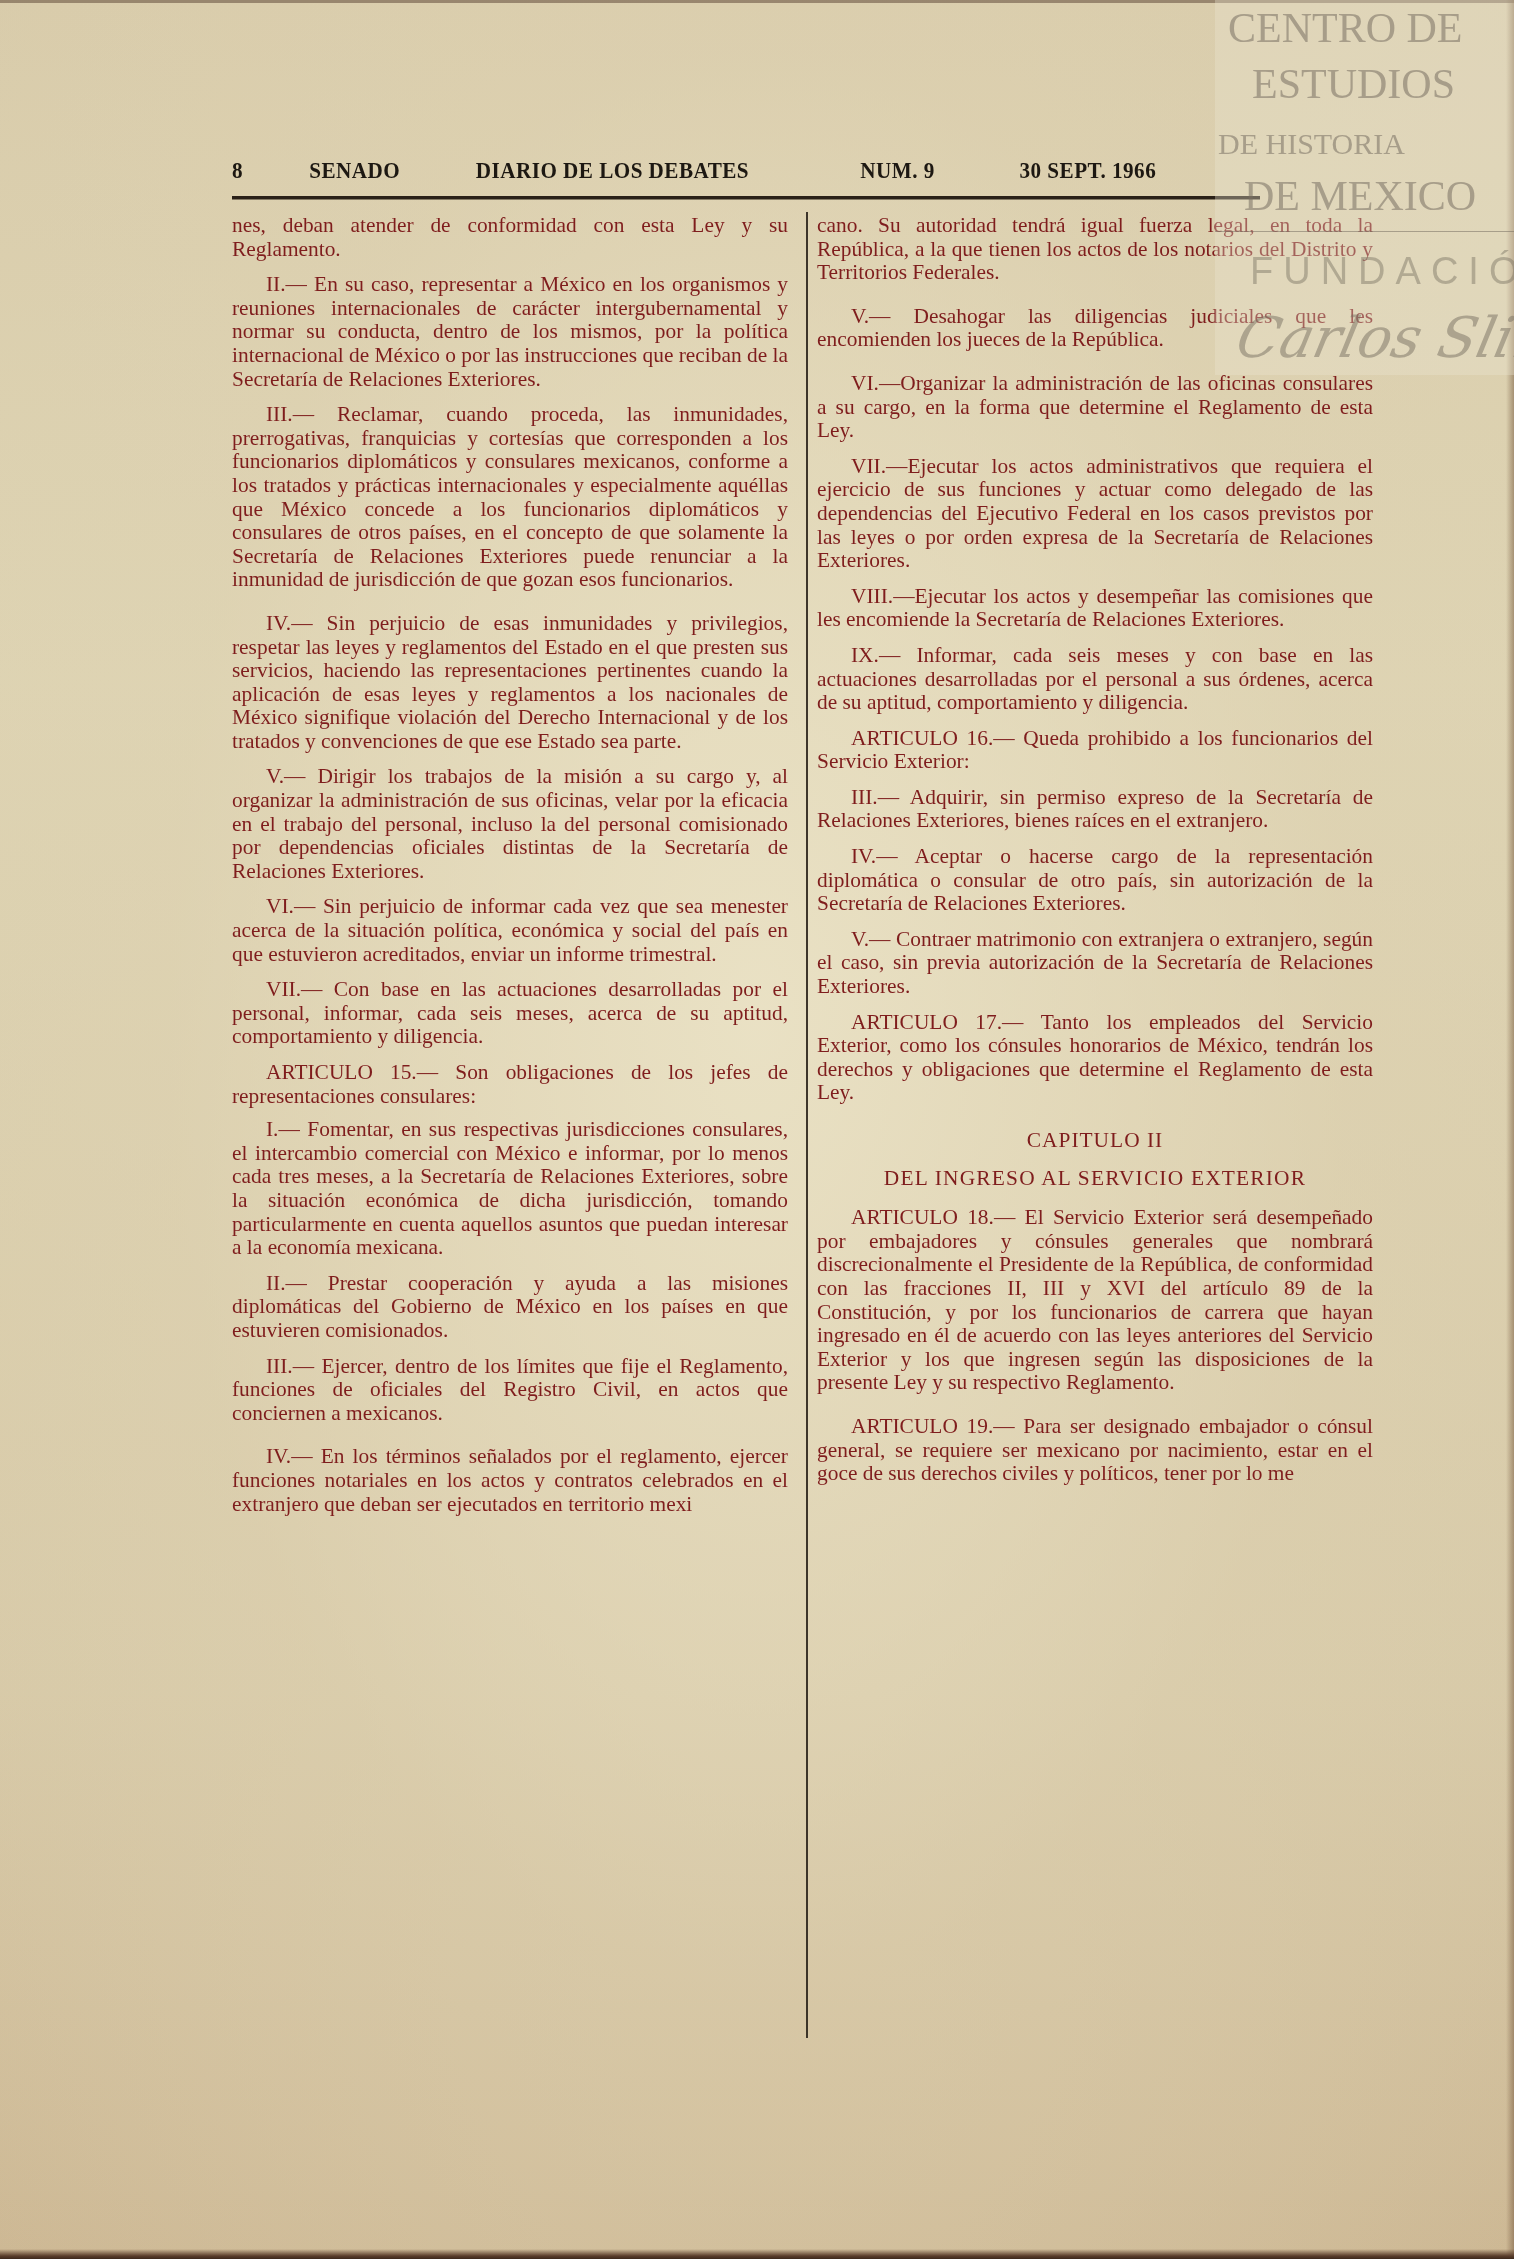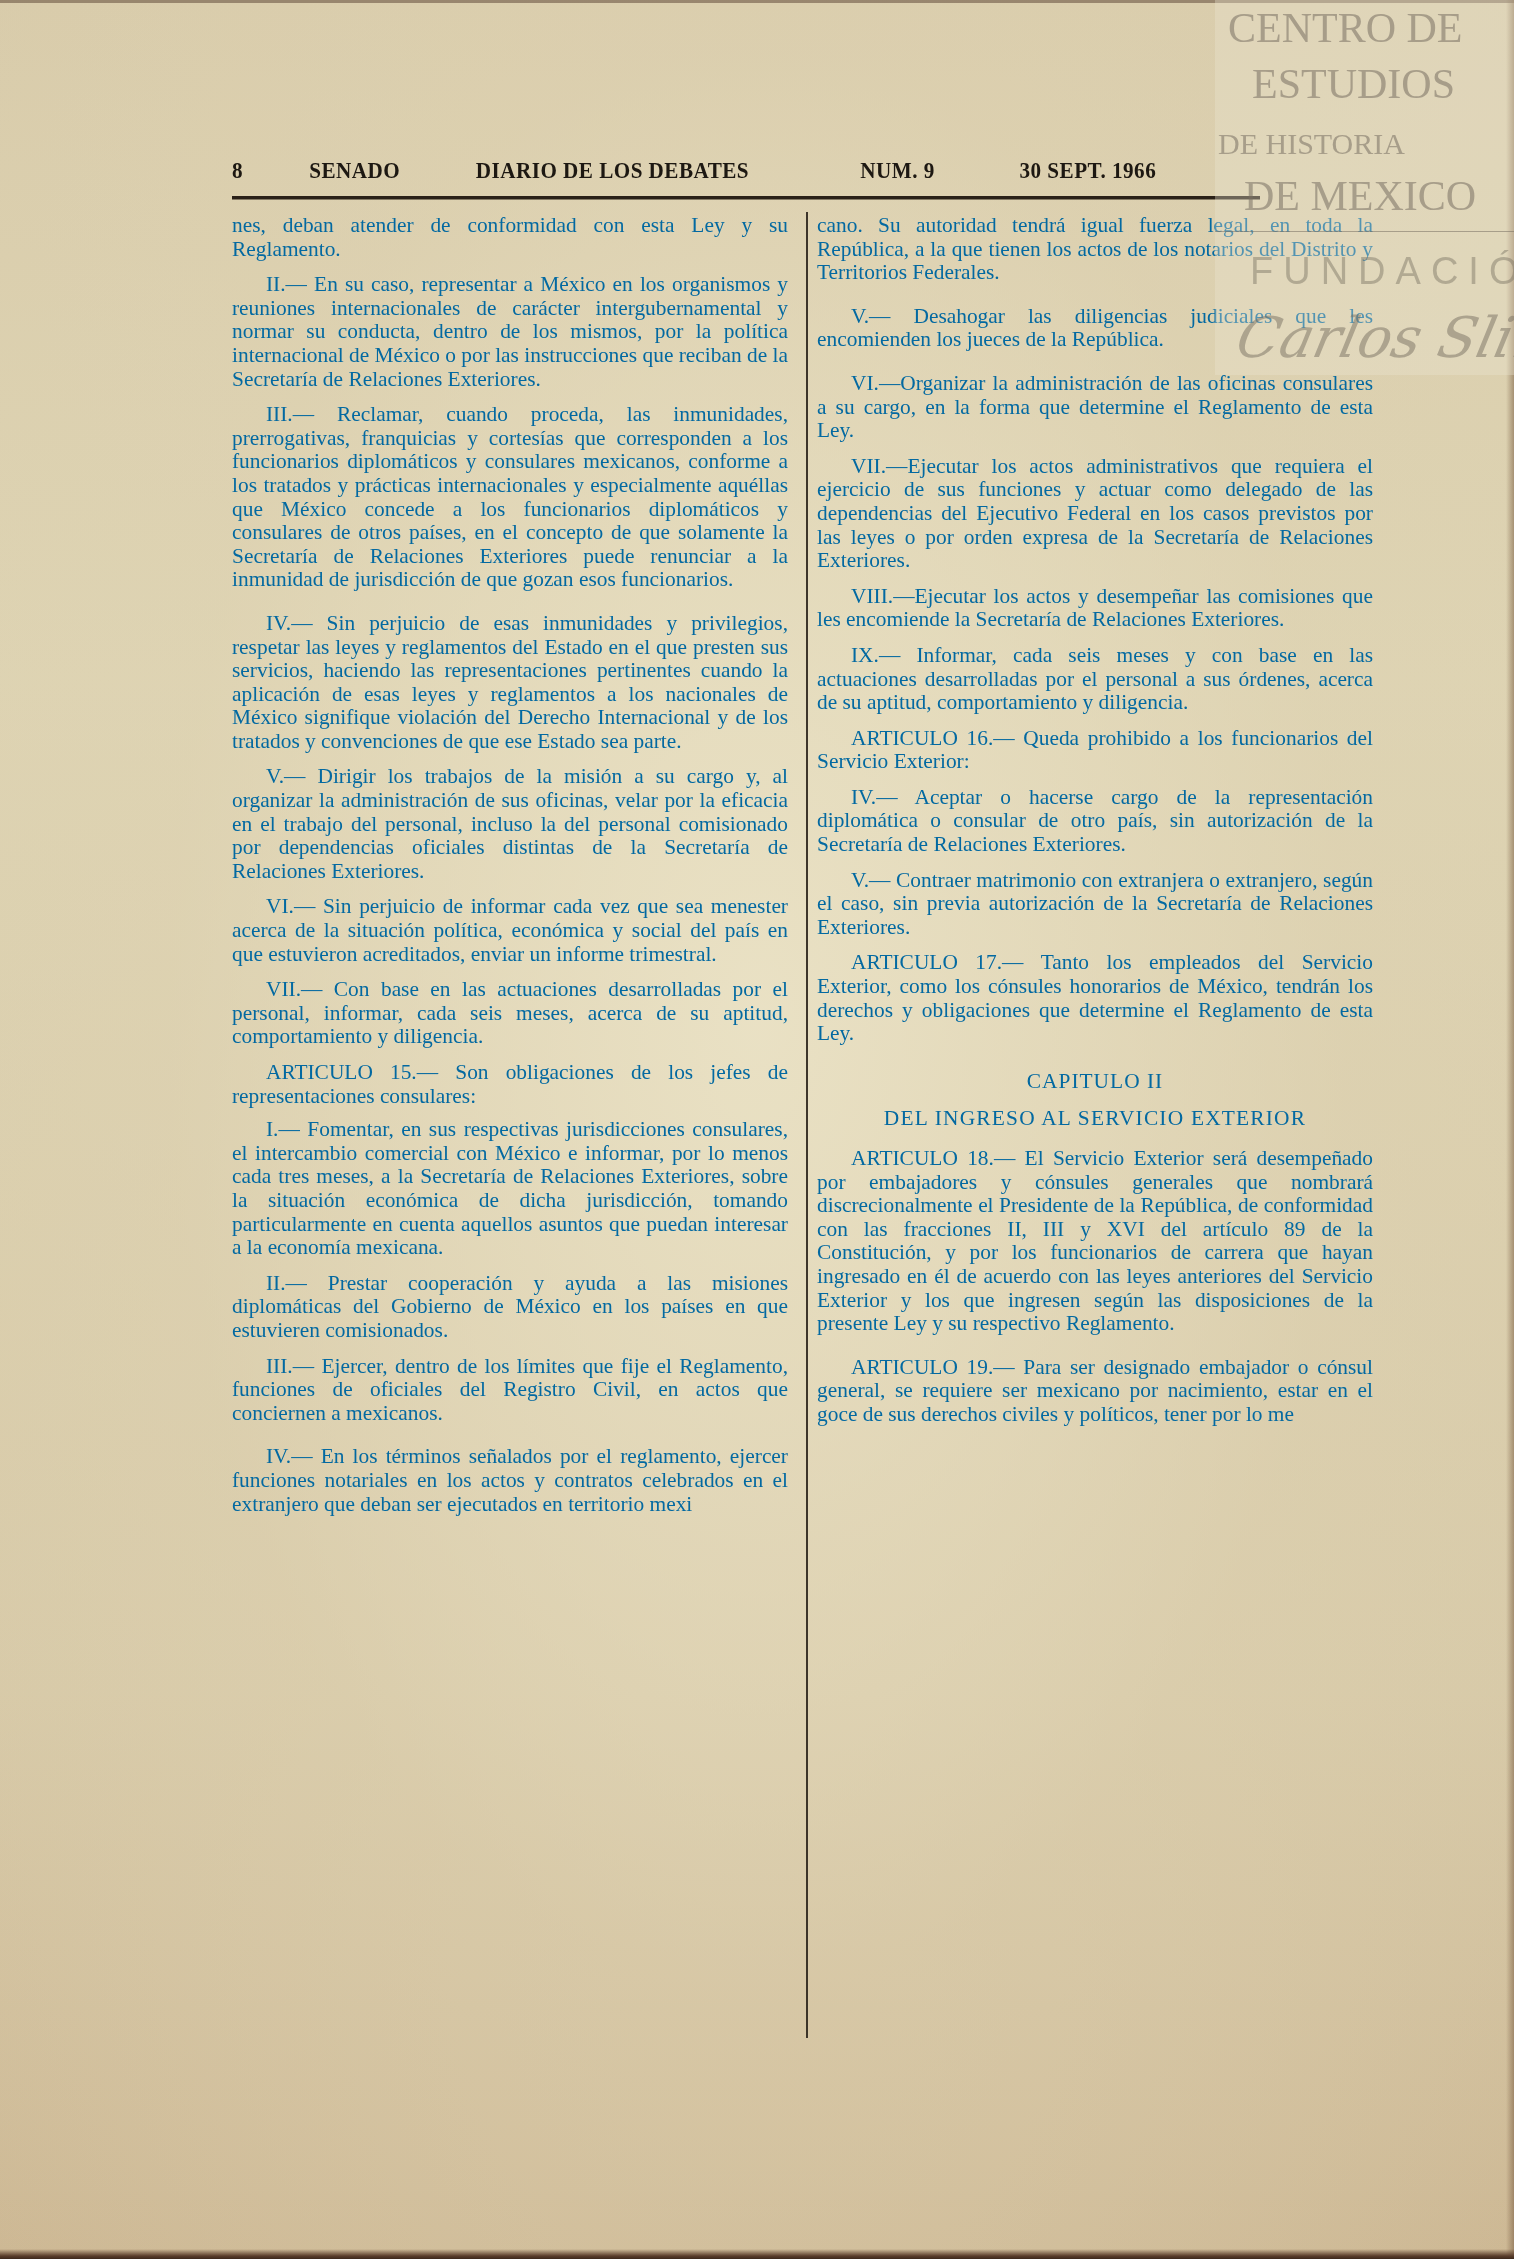--- a/index.html
+++ b/index.html
@@ -73,21 +73,21 @@
   }
 
   
   .column {
     position: absolute;
     top: 214px;
     width: 556px;
     font-size: 21.4px;
     line-height: 23.6px;
     text-align: justify;
-    color: #0369a1;
+    color: #7f1d1d;
   }
   .col-left { left: 232px; }
   .col-right { left: 817px; }
   .para {
     margin: 0 0 12px 0;
     text-indent: 34px;
     hyphens: manual;
   }
   .para.no-indent { text-indent: 0; }
   .para.tight { margin-bottom: 10px; }
@@ -179,20 +179,21 @@
 </div>
 
 <div class="column col-right">
   <p class="para no-indent" style="margin-bottom:20px">cano. Su autoridad tendrá igual fuerza legal, en toda la República, a la que tienen los actos de los notarios del Distrito y Territorios Fe­derales.</p>
   <p class="para" style="margin-bottom:20px">V.— Desahogar las diligencias judiciales que les encomienden los jueces de la República.</p>
   <p class="para">VI.—Organizar la administración de las ofi­cinas consulares a su cargo, en la forma que determine el Reglamento de esta Ley.</p>
   <p class="para">VII.—Ejecutar los actos administrativos que requiera el ejercicio de sus funciones y actuar como delegado de las dependencias del Ejecutivo Federal en los casos previstos por las leyes o por orden expresa de la Secretaría de Relaciones Exteriores.</p>
   <p class="para">VIII.—Ejecutar los actos y desempeñar las comisiones que les encomiende la Secretaría de Relaciones Exteriores.</p>
   <p class="para">IX.— Informar, cada seis meses y con base en las actuaciones desarrolladas por el perso­nal a sus órdenes, acerca de su aptitud, com­portamiento y diligencia.</p>
   <p class="para">ARTICULO 16.— Queda prohibido a los fun­cionarios del Servicio Exterior:</p>
+  <p class="para">III.— Adquirir, sin permiso expreso de la Secretaría de Relaciones Exteriores, bienes raí­ces en el extranjero.</p>
   <p class="para">IV.— Aceptar o hacerse cargo de la represen­tación diplomática o consular de otro país, sin autorización de la Secretaría de Relaciones Ex­teriores.</p>
   <p class="para">V.— Contraer matrimonio con extranjera o extranjero, según el caso, sin previa autoriza­ción de la Secretaría de Relaciones Exteriores.</p>
   <p class="para">ARTICULO 17.— Tanto los empleados del Servicio Exterior, como los cónsules honora­rios de México, tendrán los derechos y obli­gaciones que determine el Reglamento de esta Ley.</p>
   <div class="chapter-heading">CAPITULO II</div>
   <div class="chapter-subheading">DEL INGRESO AL SERVICIO EXTERIOR</div>
   <p class="para" style="margin-bottom:20px">ARTICULO 18.— El Servicio Exterior será desempeñado por embajadores y cónsules ge­nerales que nombrará discrecionalmente el Presidente de la República, de conformidad con las fracciones II, III y XVI del artículo 89 de la Constitución, y por los funcionarios de carrera que hayan ingresado en él de acuer­do con las leyes anteriores del Servicio Exte­rior y los que ingresen según las disposiciones de la presente Ley y su respectivo Reglamento.</p>
   <p class="para">ARTICULO 19.— Para ser designado emba­jador o cónsul general, se requiere ser mexi­cano por nacimiento, estar en el goce de sus derechos civiles y políticos, tener por lo me­</p>
 </div>
 
 <div class="watermark"></div>

